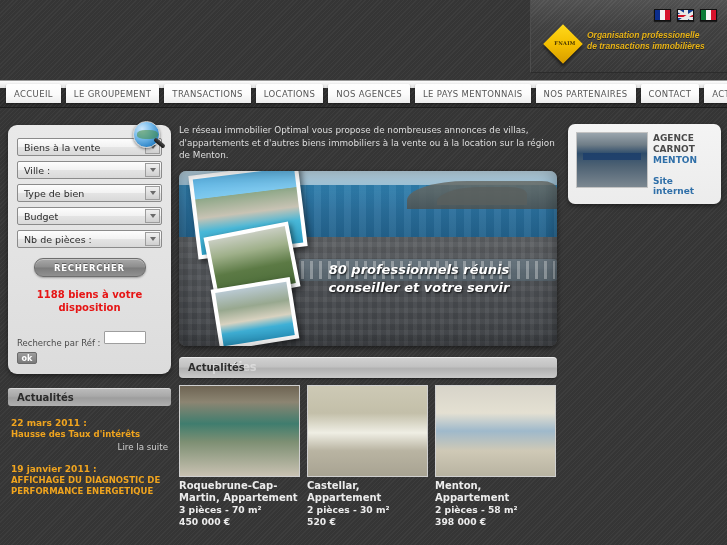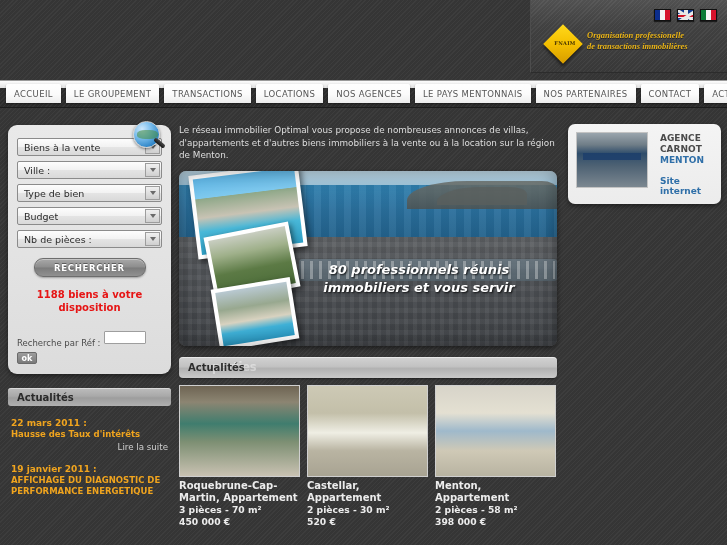--- a/index.html
+++ b/index.html
@@ -67,21 +67,21 @@
   }
   #fnaim-logo .lbl {
     position:absolute; left:0; top:14px; width:40px; text-align:center;
     font-size:5px; color:#4a3600; font-weight:bold; letter-spacing:.3px;
     z-index:3; font-family:"DejaVu Serif", serif;
   }
   #fnaim-text {
     position:absolute; left:56px; top:30px; width:140px;
     color:#e8b317; font-size:8.5px; line-height:11px;
     font-style:italic; font-weight:bold;
-    font-family:Liberation Serif, serif;
+    font-family:Liberation Sans, sans-serif;
     text-shadow:0 1px 0 rgba(0,0,0,0.5);
   }
 
   
   #navbar {
     position:absolute; left:0; top:80px; width:727px; height:28px;
     background:linear-gradient(180deg,#f1f1f1 0%, #d8d8d8 30%, #333 30%, #2e2e2e 100%);
   }
   #navbar .bar-top {
     position:absolute; left:0; top:0; width:100%; height:8px;
@@ -313,21 +313,21 @@
   .prop .t { color:#ececec; font-size:10px; font-weight:bold; line-height:12px; margin-top:3px; }
   .prop .d { color:#ececec; font-size:9.2px; font-weight:bold; line-height:12px; }
   .prop .p { color:#ececec; font-size:9.2px; font-weight:bold; line-height:12px; }
 
   
   #right { position:absolute; left:568px; top:124px; width:153px; }
   .agency-card {
     background:linear-gradient(180deg,#f4f4f4 0%, #ececec 100%);
     border-radius:7px; padding:8px;
     box-shadow:0 2px 5px rgba(0,0,0,0.45);
-    display:flex; gap:12px;
+    display:flex; gap:5px;
   }
   .agency-photo {
     width:72px; height:56px; flex:none;
     background:linear-gradient(180deg,#9aa5ad 0%, #6f7d87 22%, #2f4d6b 38%, #4d6173 60%, #7b8790 100%);
     border:1px solid #c3c3c3; position:relative; overflow:hidden;
   }
   .agency-photo:after {
     content:""; position:absolute; left:6px; top:20px; width:58px; height:7px;
     background:#1e3f6b; opacity:.9;
   }
@@ -451,21 +451,21 @@
         <div class="ph"></div>
       </div>
     <div class="polaroid" id="pol2">
         <div class="ph"></div>
       </div>
     <div class="polaroid" id="pol3">
         <div class="ph"></div>
       </div>
     <div id="banner-text">
       <div>80 professionnels réunis</div>
-      <div>immobiliers et vous servir</div>
+      <div>conseiller et votre servir</div>
     </div>
     <div class="shade"></div>
   </div>
 
   <div id="props">
     <div id="props-bar">
       <span class="lbl-b">perties</span>
       <span class="lbl-a">Actualités</span>
     </div>
     <div id="prop-list">

